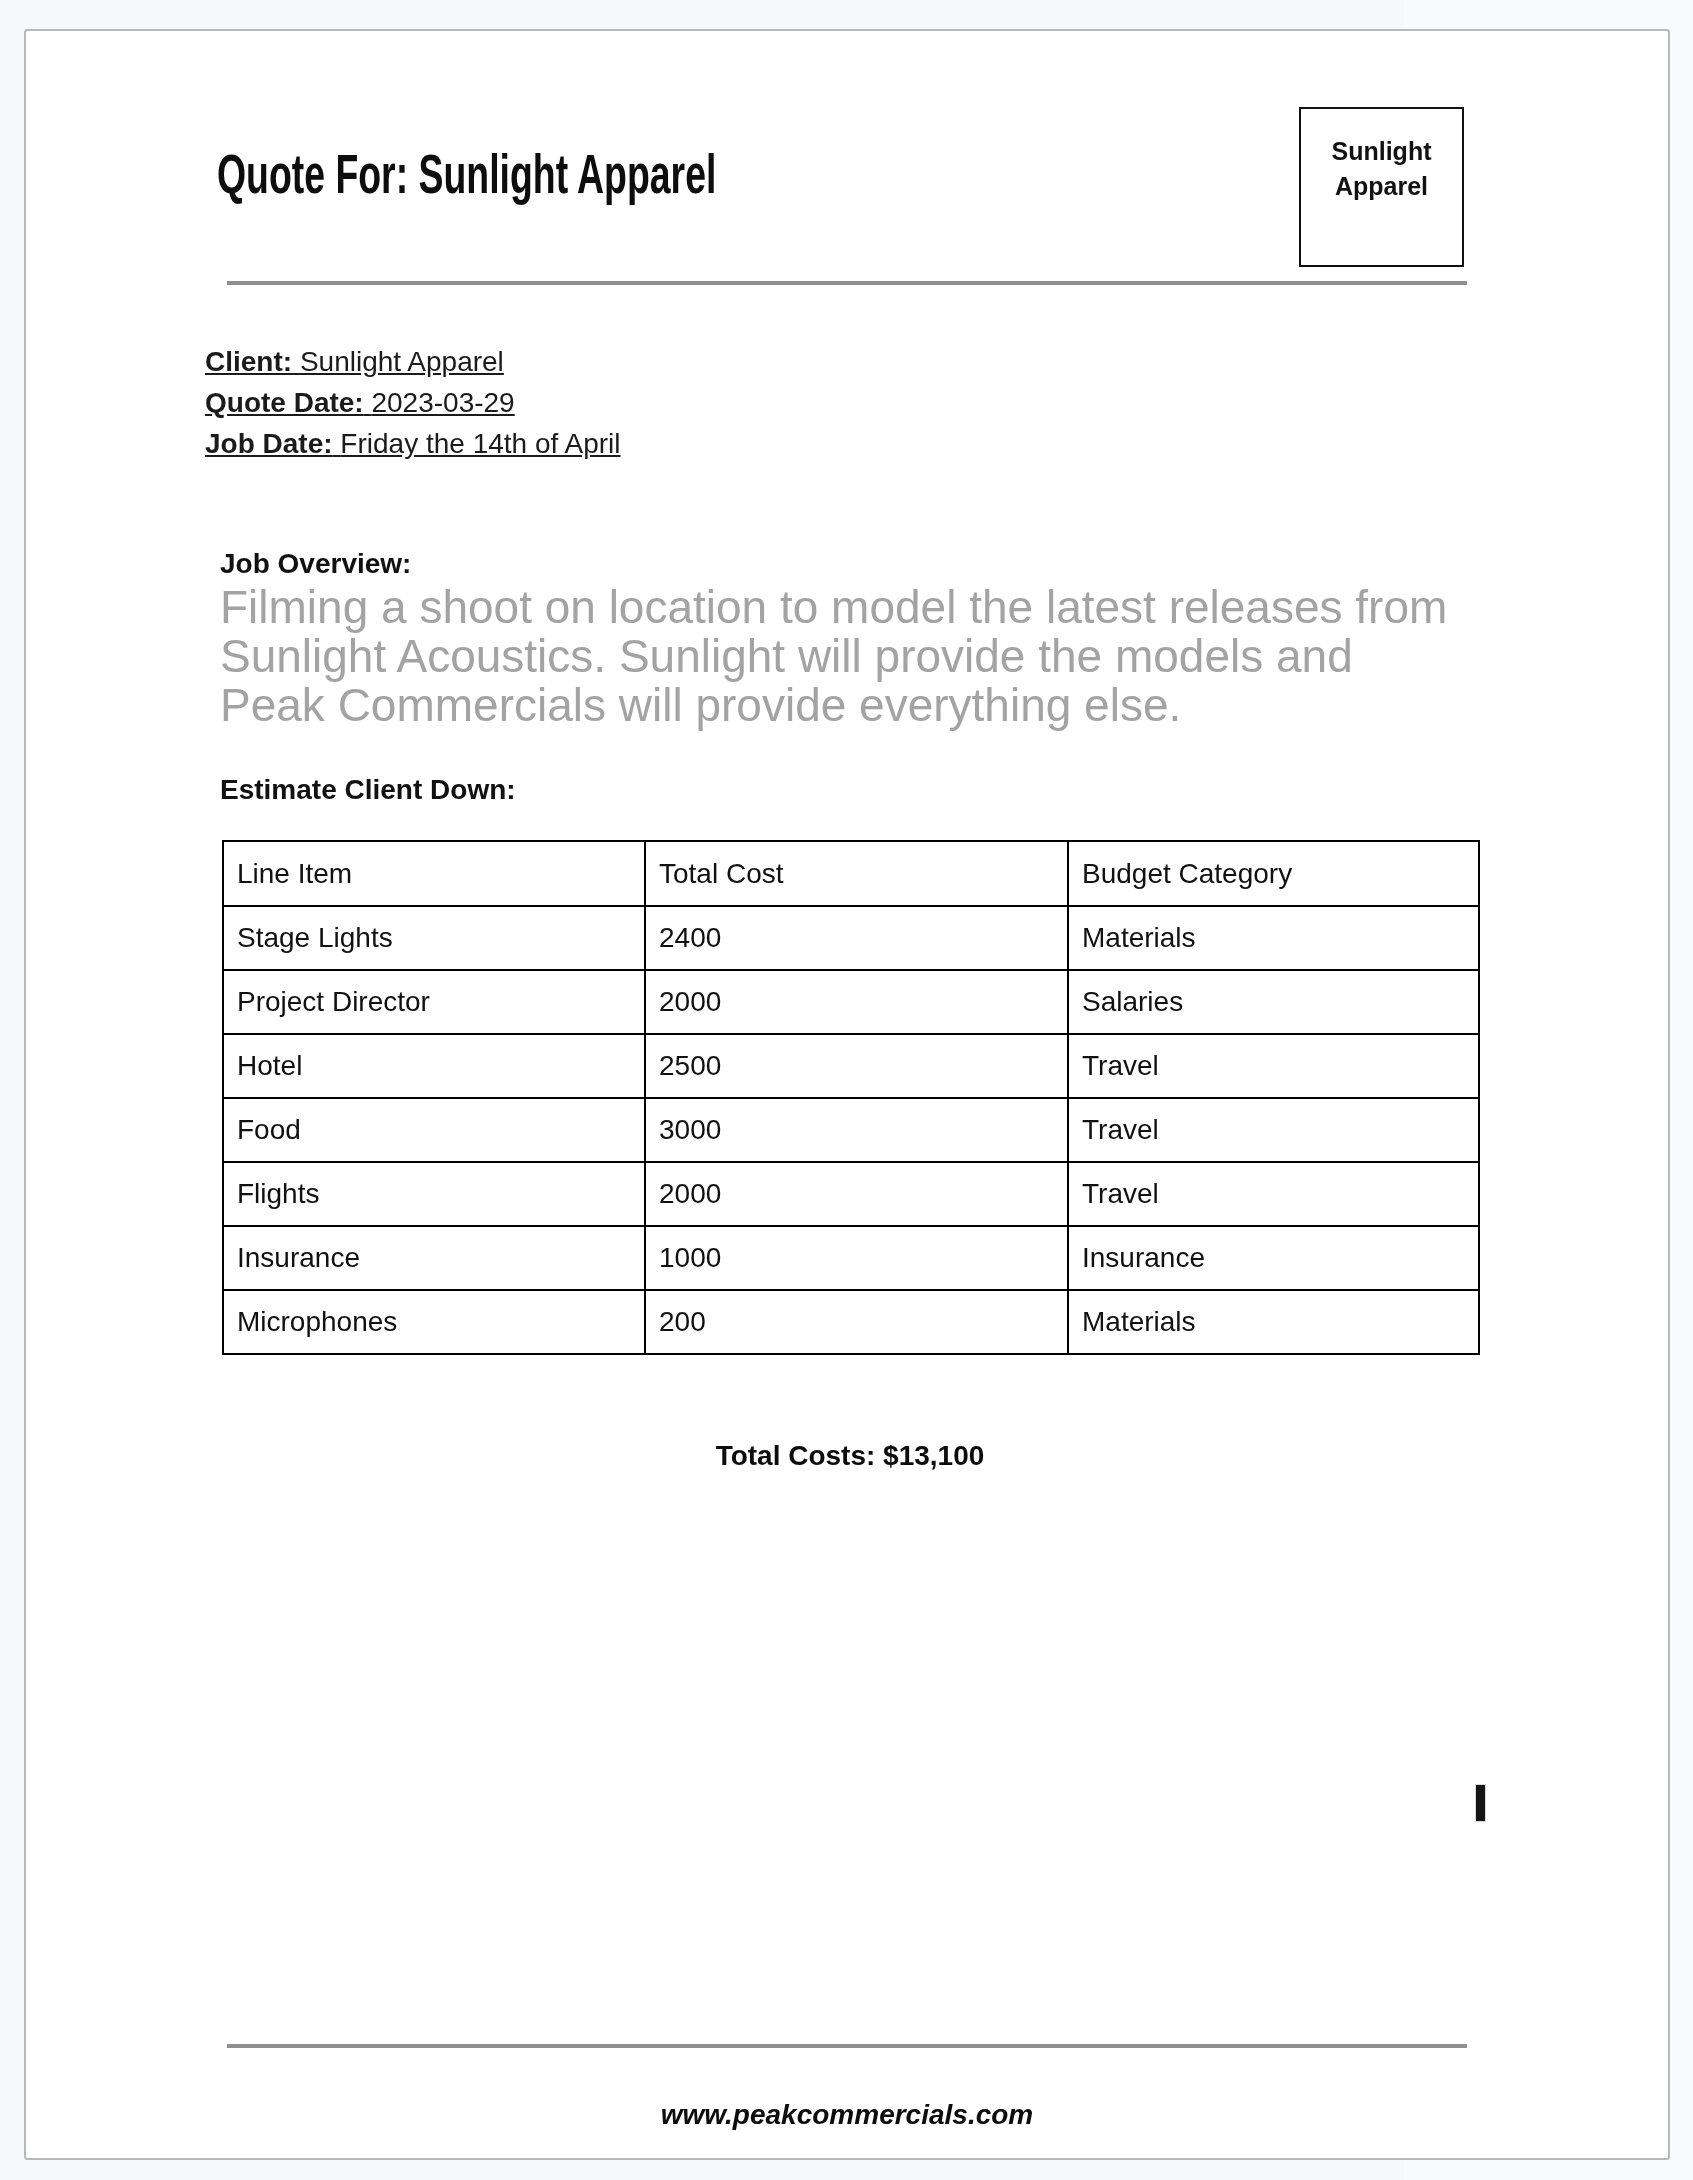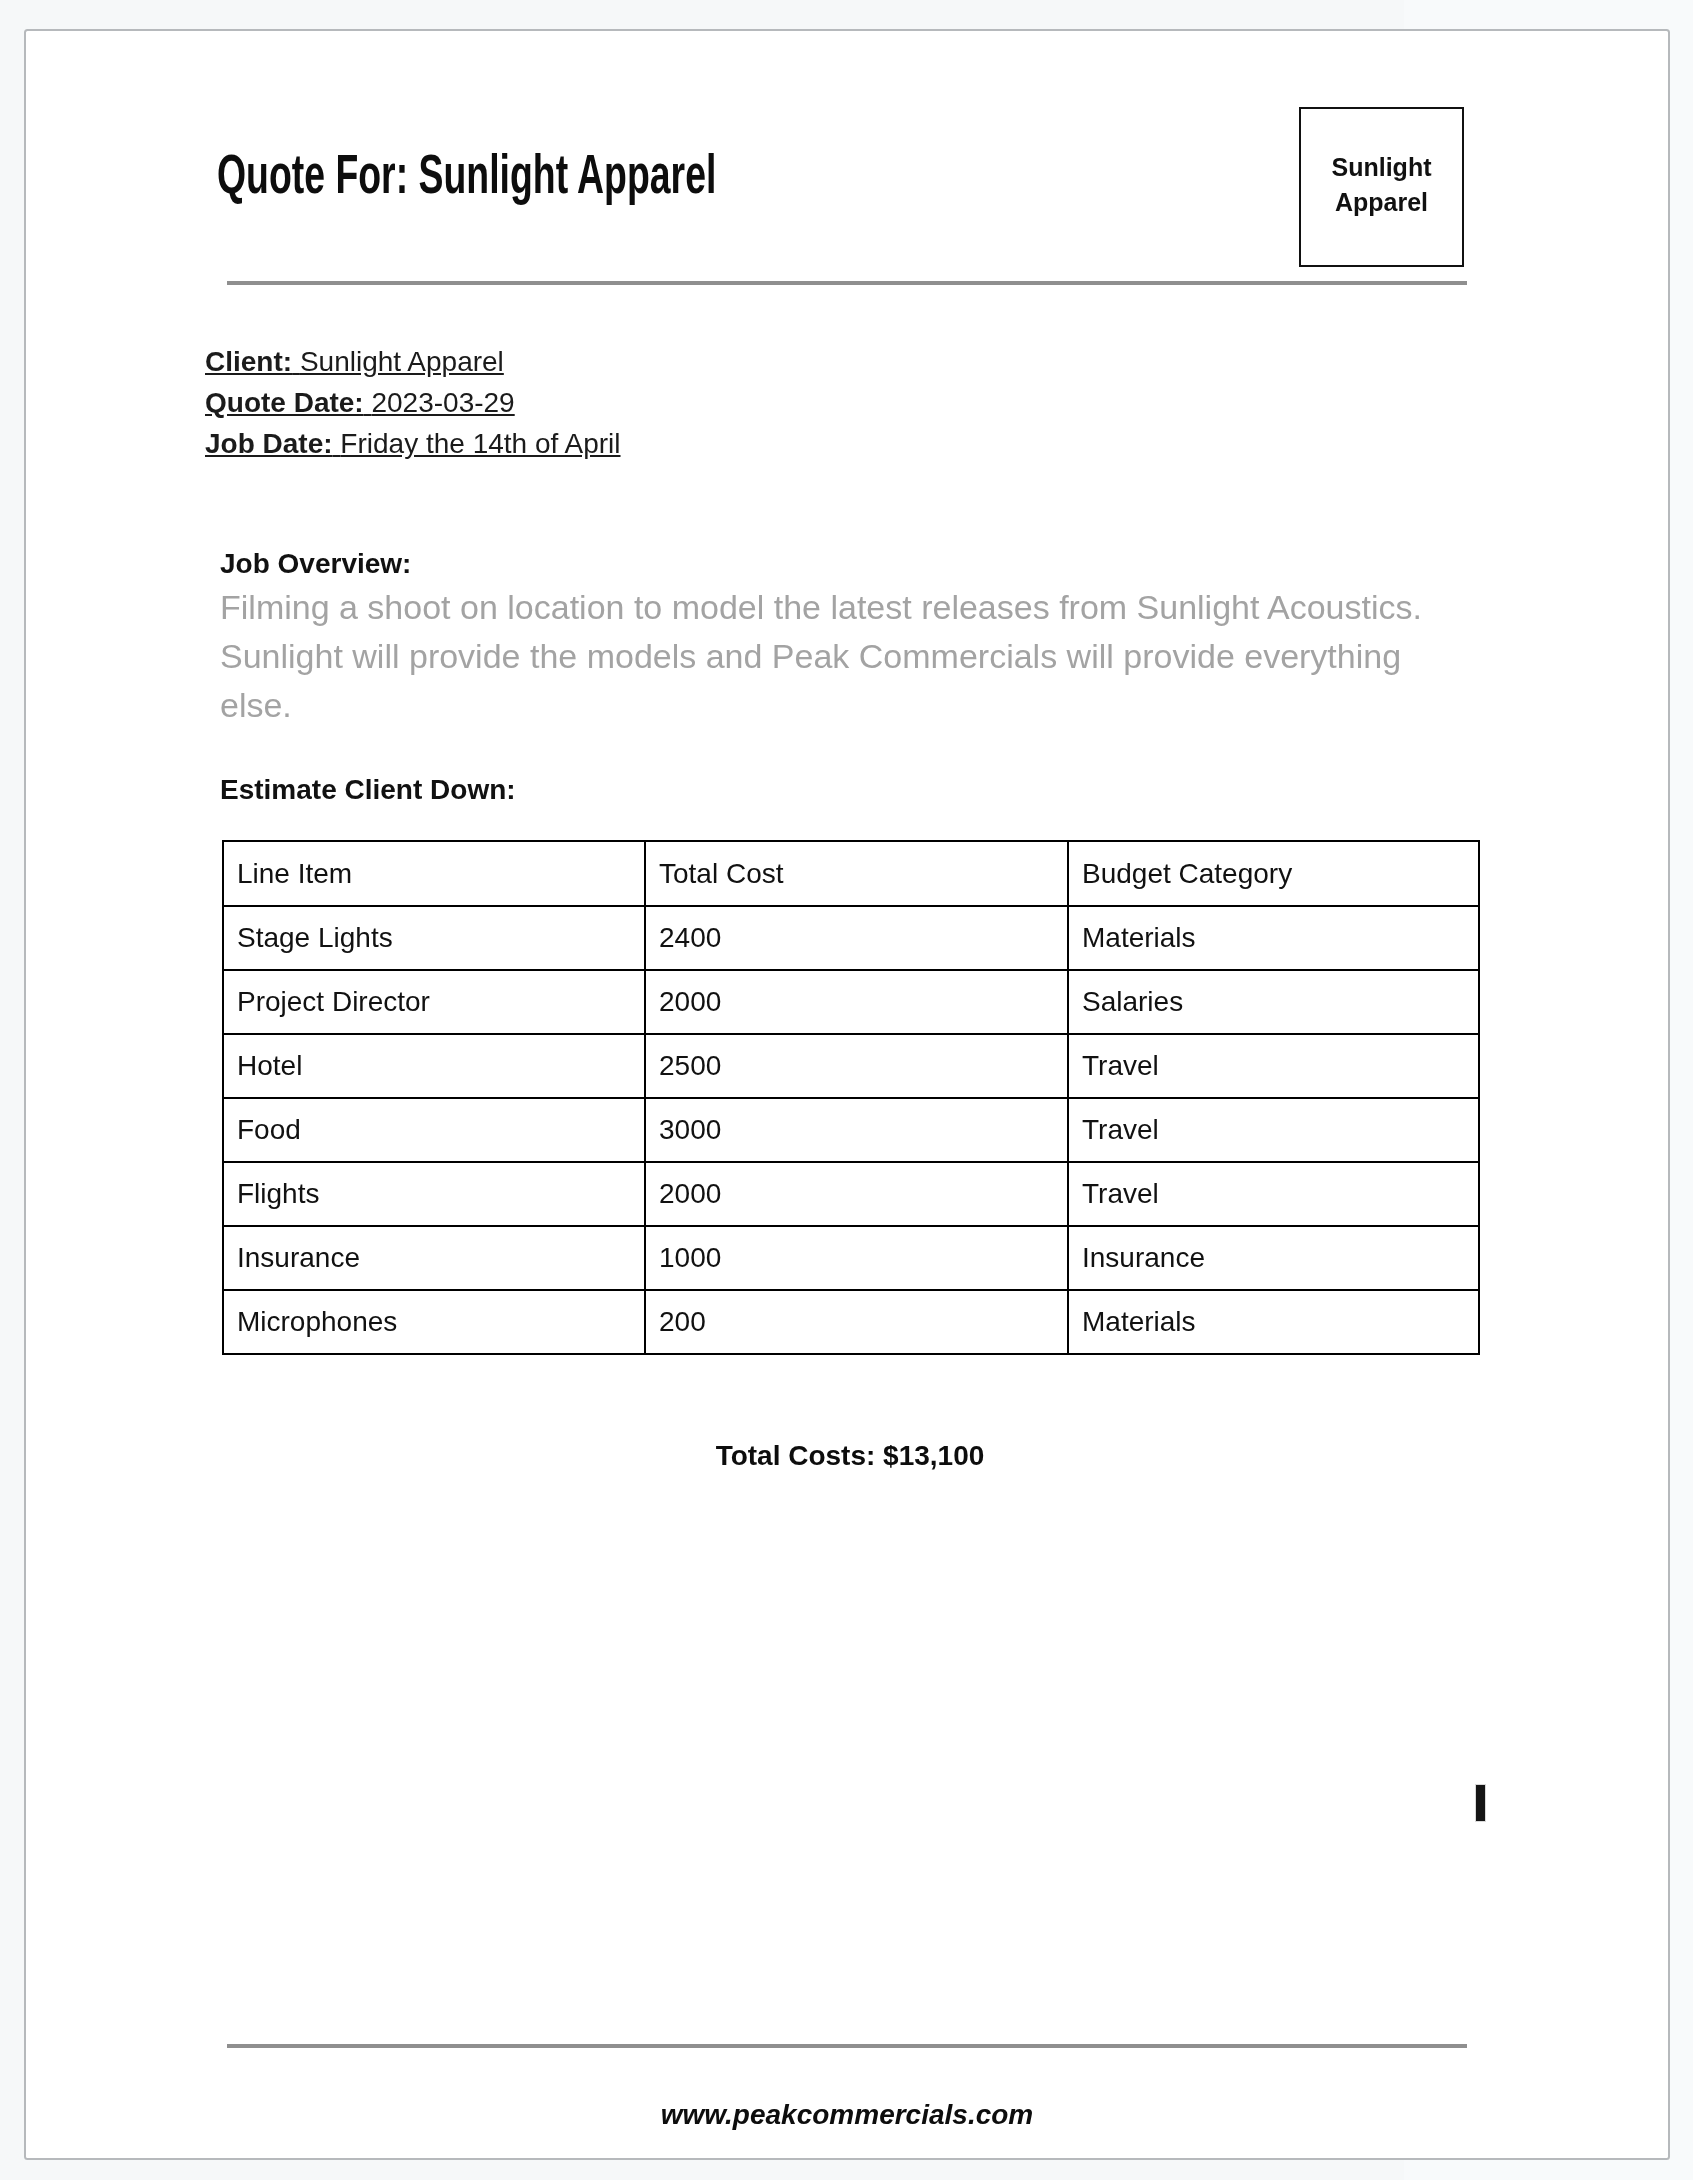--- a/index.html
+++ b/index.html
@@ -17,39 +17,39 @@
   }
   
   .doc-title {
     position:absolute; left:191px; top:116px;
     font-size:55px; font-weight:700; line-height:55px; letter-spacing:0;
     transform:scaleX(0.68); transform-origin:0 0; white-space:nowrap; color:#0d0d0d;
   }
   .logo-box {
     position:absolute; left:1273px; top:76px; width:165px; height:160px;
     border:2.6px solid #111; background:#fff;
-    text-align:center; padding-top:41px;
+    text-align:center; padding-top:25px;
   }
   .logo-box .logo-line {
     display:block; font-size:25px; font-weight:700; line-height:35px; color:#111;
   }
   .rule {
     position:absolute; left:201px; width:1240px; height:3.5px; background:#8f8f8f;
   }
   .rule.header-rule { top:250px; }
   .rule.footer-rule { top:2013px; }
   
   .meta-block { position:absolute; left:179px; top:310px; font-size:28px; line-height:41px;text-decoration:underline; }
   .meta-line .label { font-weight:700; }
   
   .section-heading { position:absolute; left:194px; font-size:28px; font-weight:700; line-height:41px; color:#111; }
   .overview-heading { top:512px; }
   .overview-body {
     position:absolute; left:194px; top:552px; width:1235px;
-    font-size:34px; line-height:49px; color:#a3a3a3;
+    font-size:46px; line-height:49px; color:#a3a3a3;
   }
   .estimate-heading { top:738px; }
   
   .estimate-table {
     position:absolute; left:196px; top:809px; width:1256px;
     border-collapse:collapse; table-layout:fixed;
     font-size:28px; color:#111;
   }
   .estimate-table td, .estimate-table th {
     border:2.6px solid #000; font-weight:400; text-align:left;

